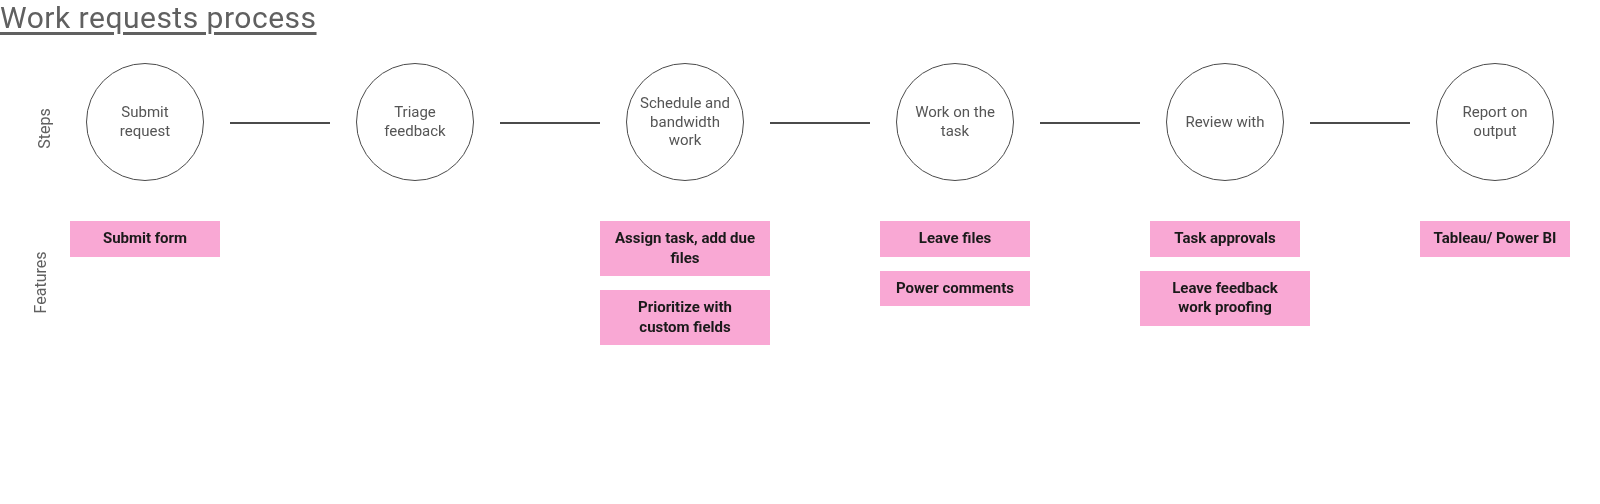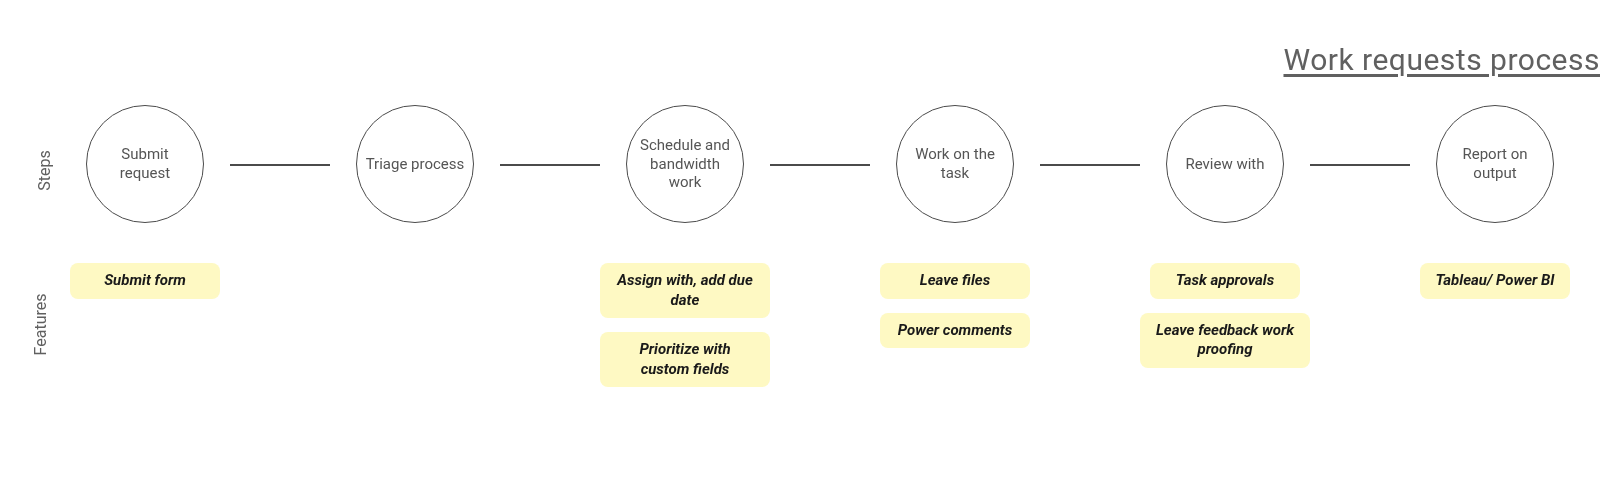--- a/index.html
+++ b/index.html
@@ -5,26 +5,25 @@
   * { box-sizing: border-box; margin: 0; padding: 0; }
   body {
     font-family: -apple-system, BlinkMacSystemFont, "Segoe UI", Roboto, Helvetica, Arial, sans-serif;
     background: #ffffff;
     width: 1600px;
     height: 504px;
     position: relative;
     color: #333;
   }
   .title {
-    text-align: right;
+    text-align: left;
     font-size: 30px;
     color: #606060;
     text-decoration: underline;
     text-underline-offset: 4px;
-    margin-top: 42px;
     letter-spacing: 0.5px;
     font-weight: 400;
   }
   .container {
     position: relative;
     margin-top: 28px;
     padding-left: 60px;
     display: flex;
     align-items: flex-start;
   }
@@ -74,30 +73,29 @@
   }
   .features {
     margin-top: 40px;
     display: flex;
     flex-direction: column;
     align-items: center;
     gap: 14px;
     width: 100%;
   }
   .feature {
-    background: #fef9c3;
-    border-radius: 8px;
+    background: #f9a8d4;
+    border-radius: 0;
     padding: 8px 14px;
     font-weight: 700;
     font-size: 15px;
     text-align: center;
     color: #1a1a1a;
     line-height: 1.3;
     min-width: 150px;
-    font-style: italic;
   }
 </style>
 </head>
 <body>
 
 <div class="title">Work requests process</div>
 
 <div class="container">
 
   <div class="row-label label-steps">Steps</div>
@@ -108,29 +106,29 @@
     <div class="col">
       <div class="circle">Submit request</div>
       <div class="features">
         <div class="feature">Submit form</div>
       </div>
     </div>
 
     <div class="connector"></div>
 
     <div class="col">
-      <div class="circle">Triage process</div>
+      <div class="circle">Triage feedback</div>
     </div>
 
     <div class="connector"></div>
 
     <div class="col">
       <div class="circle">Schedule and bandwidth work</div>
       <div class="features">
-        <div class="feature">Assign with, add due date</div>
+        <div class="feature">Assign task, add due files</div>
         <div class="feature">Prioritize with custom fields</div>
       </div>
     </div>
 
     <div class="connector"></div>
 
     <div class="col">
       <div class="circle">Work on the task</div>
       <div class="features">
         <div class="feature">Leave files</div>

